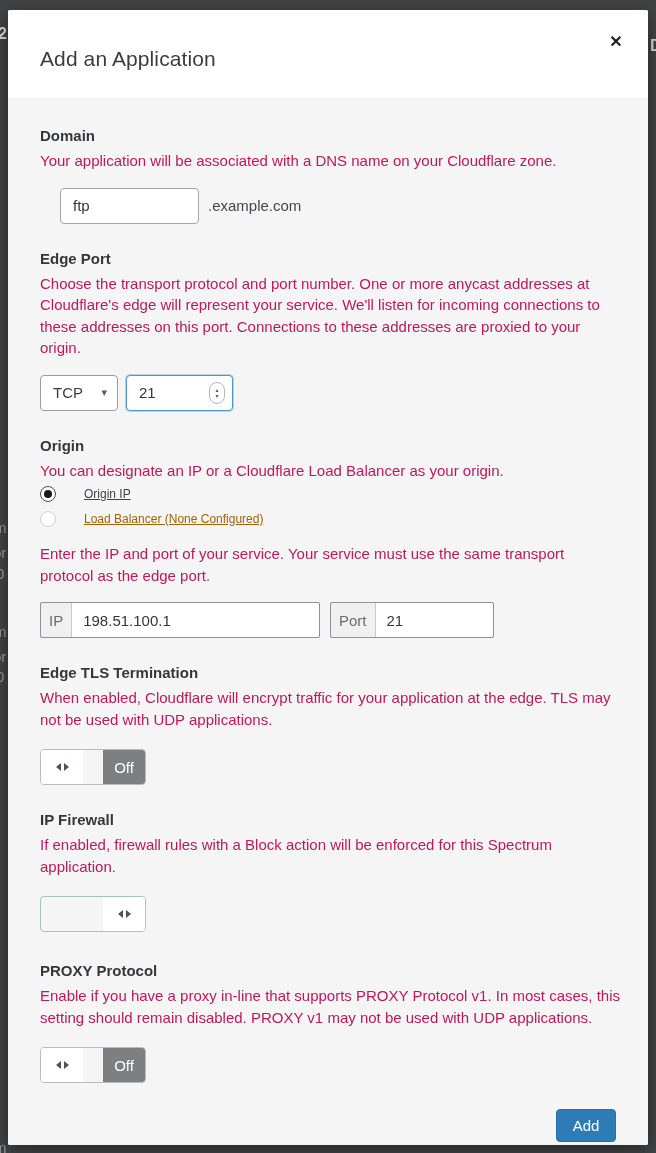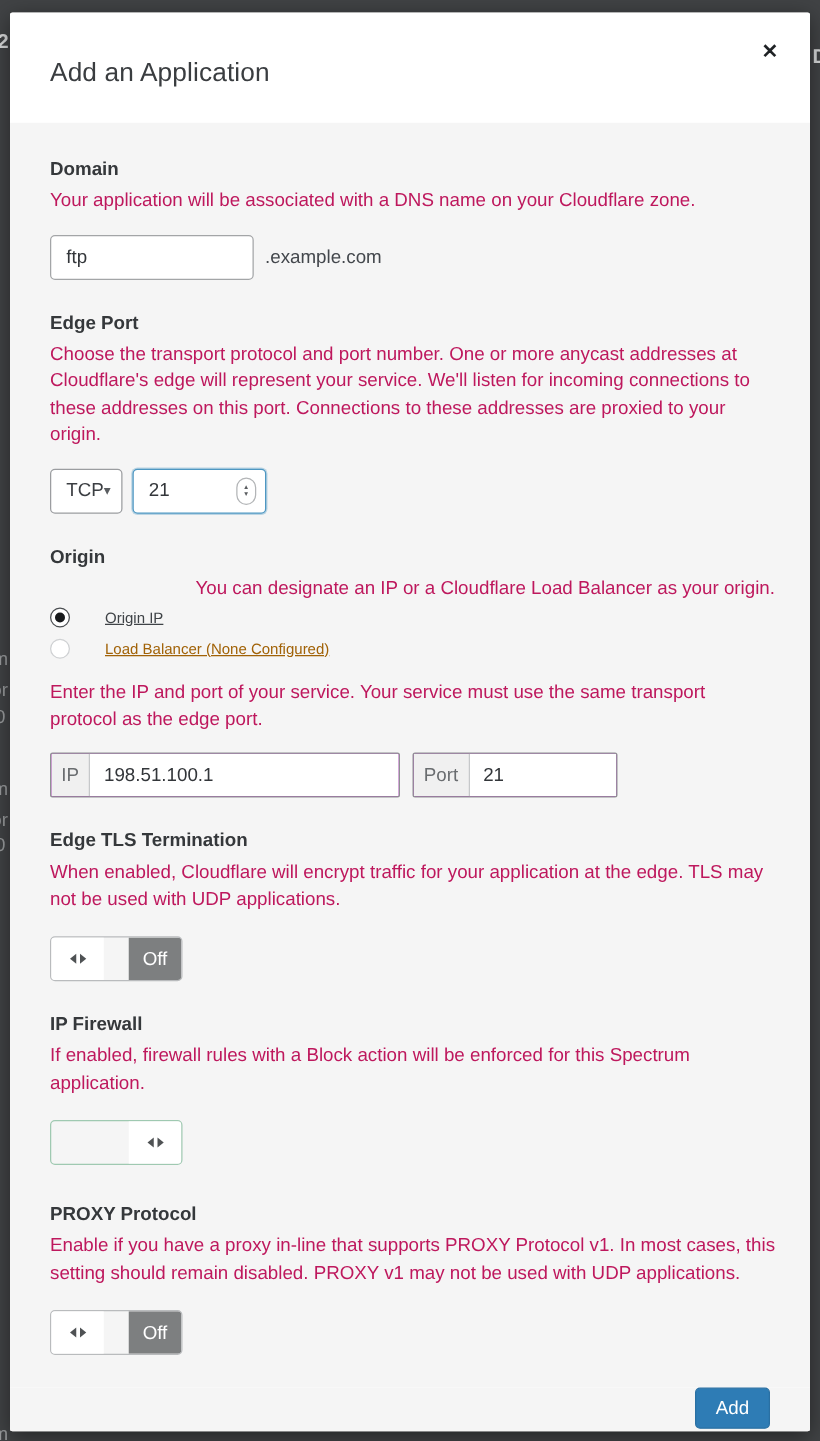--- a/index.html
+++ b/index.html
@@ -69,43 +69,43 @@
     font-weight: bold;
     color: #35383b;
     margin-bottom: 6px;
   }
   .section p {
     font-size: 15px;
     line-height: 21.5px;
     color: #be185d;
     margin-bottom: 16px;
   }
-  .section p.tight { margin-bottom: 3px; text-align: right; }
+  .section p.tight { margin-bottom: 3px; }
 
   
   .text-input {
     height: 36px;
     border: 1px solid #a3a5a7;
     border-radius: 4px;
     background: #fff;
     font-family: inherit;
     font-size: 15px;
     color: #33363a;
     padding: 0 12px;
     outline: none;
   }
   .row { display: flex; align-items: center; }
 
   
-  .domain-input { width: 163px; }
+  .domain-input { width: 139px; margin-left: 20px; }
   .domain-suffix { font-size: 15px; color: #43474c; margin-left: 9px; }
 
   
   .select-box {
-    width: 58px; height: 36px;
+    width: 78px; height: 36px;
     border: 1px solid #9b9da0;
     border-radius: 4px;
     background: #fff;
     display: flex;
     align-items: center;
     justify-content: space-between;
     padding: 0 10px 0 12px;
     font-size: 15px;
     color: #3b3e42;
     cursor: pointer;
@@ -150,21 +150,21 @@
   .radio-label { font-size: 12px; color: #3f4347; margin-left: 28px; text-decoration: underline; }
   .radio-label.disabled { color: #a16207; }
   .radio-group { margin-bottom: 12px; margin-top: -3px; }
 
   
   .prefix-group {
     display: flex;
     height: 36px;
     border: 1px solid #8f9193;
     border-radius: 2px;
-    background: #a21caf;
+    background: #0369a1;
     overflow: hidden;
   }
   .prefix-label {
     background: #f0f0f0;
     border-right: 1px solid #c6c8ca;
     color: #6a6d70;
     font-size: 15px;
     display: flex; align-items: center;
     padding: 0 8px;
   }

